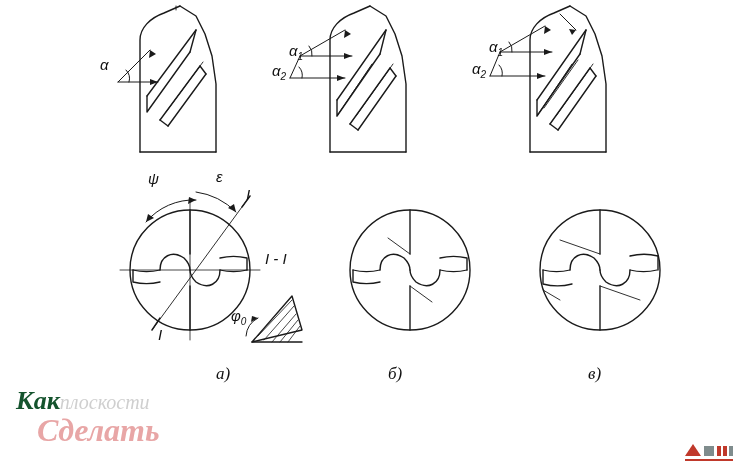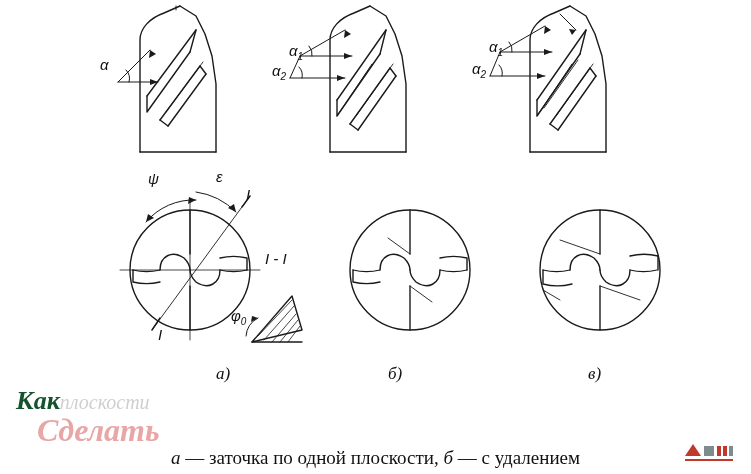--- a/index.html
+++ b/index.html
@@ -268,18 +268,15 @@
   <svg class="logo-mark" viewBox="0 0 54 30">
     <path d="M2,22 L10,10 L18,22 Z" fill="#c0392b"></path>
     <rect x="21" y="12" width="10" height="10" fill="#7f8c8d"></rect>
     <rect x="34" y="12" width="4" height="10" fill="#c0392b"></rect>
     <rect x="40" y="12" width="4" height="10" fill="#c0392b"></rect>
     <rect x="46" y="12" width="4" height="10" fill="#7f8c8d"></rect>
     <rect x="2" y="25" width="48" height="2" fill="#c0392b"></rect>
   </svg>
 
   <div class="caption-block">
-    <div class="caption-sub">
-      <i>а</i><span> — заточка по одной плоскости, </span><i>б</i><span> — с удалением</span>
-    </div>
   </div>
 
 </div>
 
 </body></html>

